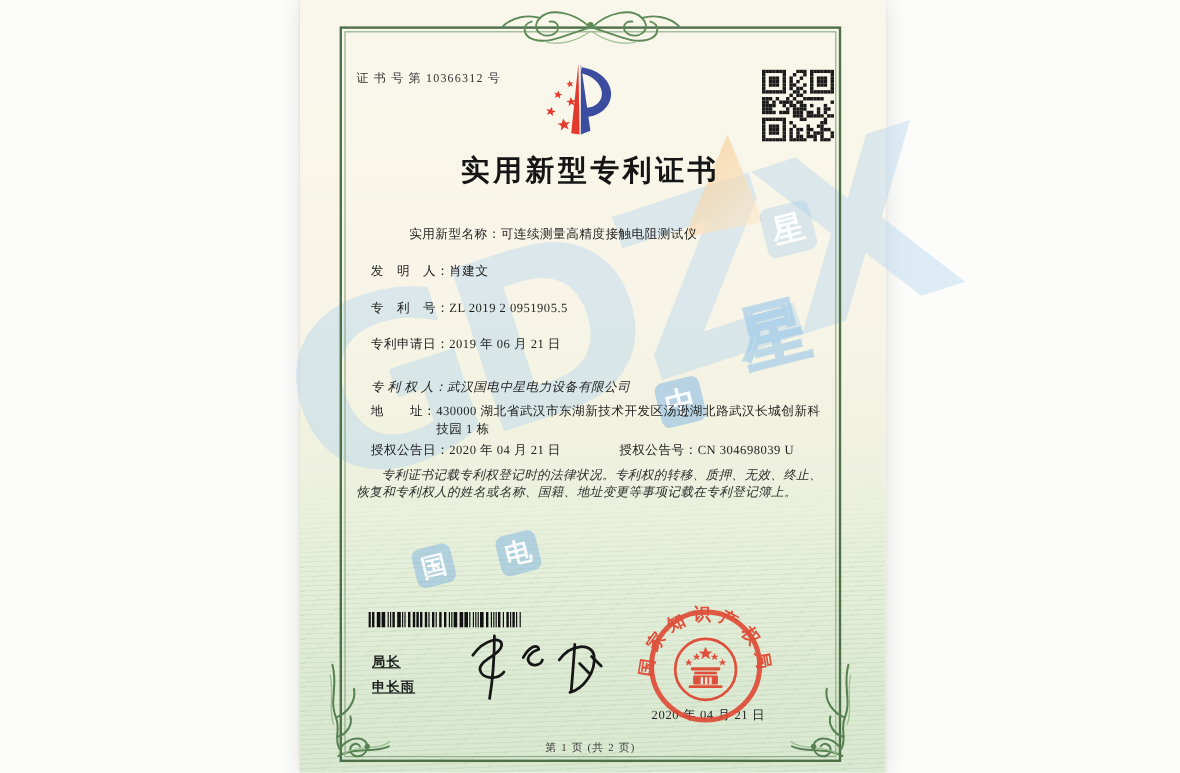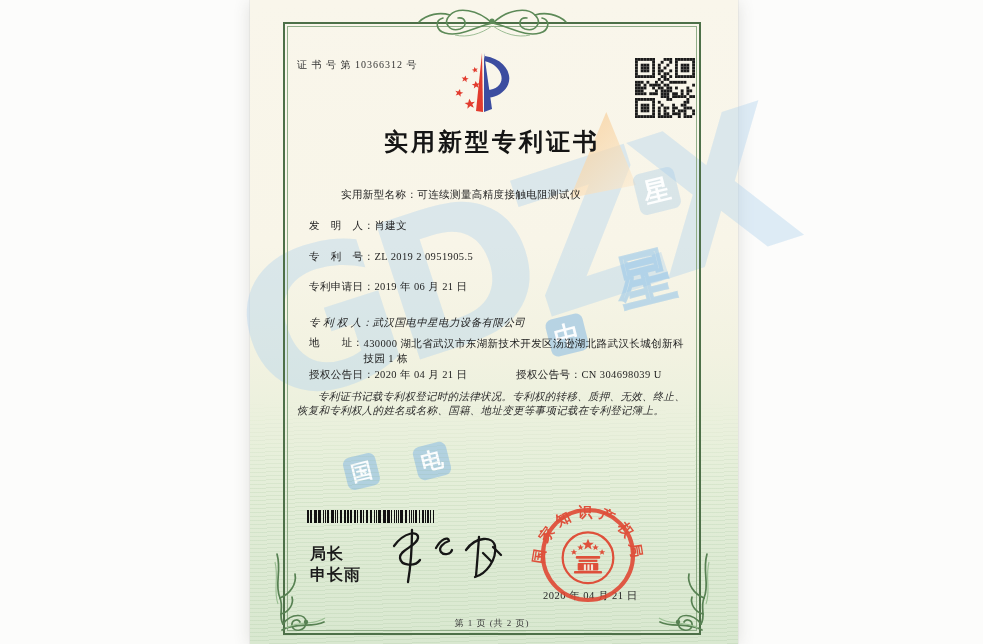--- a/index.html
+++ b/index.html
@@ -60,21 +60,21 @@
   .row .val{color:#1e1e1e;}
   .row-addr .val{display:inline-block;width:322px;white-space:normal;line-height:15px;vertical-align:top;}
   .grant2{position:absolute;left:207px;top:0;}
   .body-text{
     position:absolute;left:47px;top:390px;width:394px;
     font-style:italic;font-size:10.5px;line-height:13.8px;color:#2e2e2e;letter-spacing:0.3px;
   }
   .body-text p{margin:0;text-indent:2em;}
   .barcode{position:absolute;left:57px;top:510px;width:130px;height:13px;}
   .signer{position:absolute;left:60px;font-family:"Liberation Sans","DejaVu Sans",sans-serif;
-    font-weight:bold;font-size:16px;color:#1c1c1c;letter-spacing:1px;}
+    font-weight:bold;font-size:11px;color:#1c1c1c;letter-spacing:1px;text-decoration:underline;}
   .signature{position:absolute;left:130px;top:524px;}
   .seal{position:absolute;left:277px;top:494px;opacity:0.93;}
   .seal-date{position:absolute;left:293px;top:589px;font-size:10.5px;color:#262626;letter-spacing:0.5px;}
   .footer{position:absolute;left:33px;width:418px;top:617px;text-align:center;font-size:9px;color:#3c3c3c;letter-spacing:1px;}
   .ornament{position:absolute;}
 </style>
 </head>
 <body>
 
 <div class="paper">

